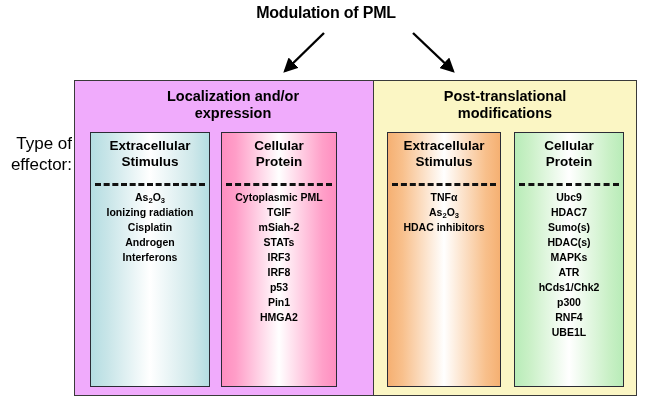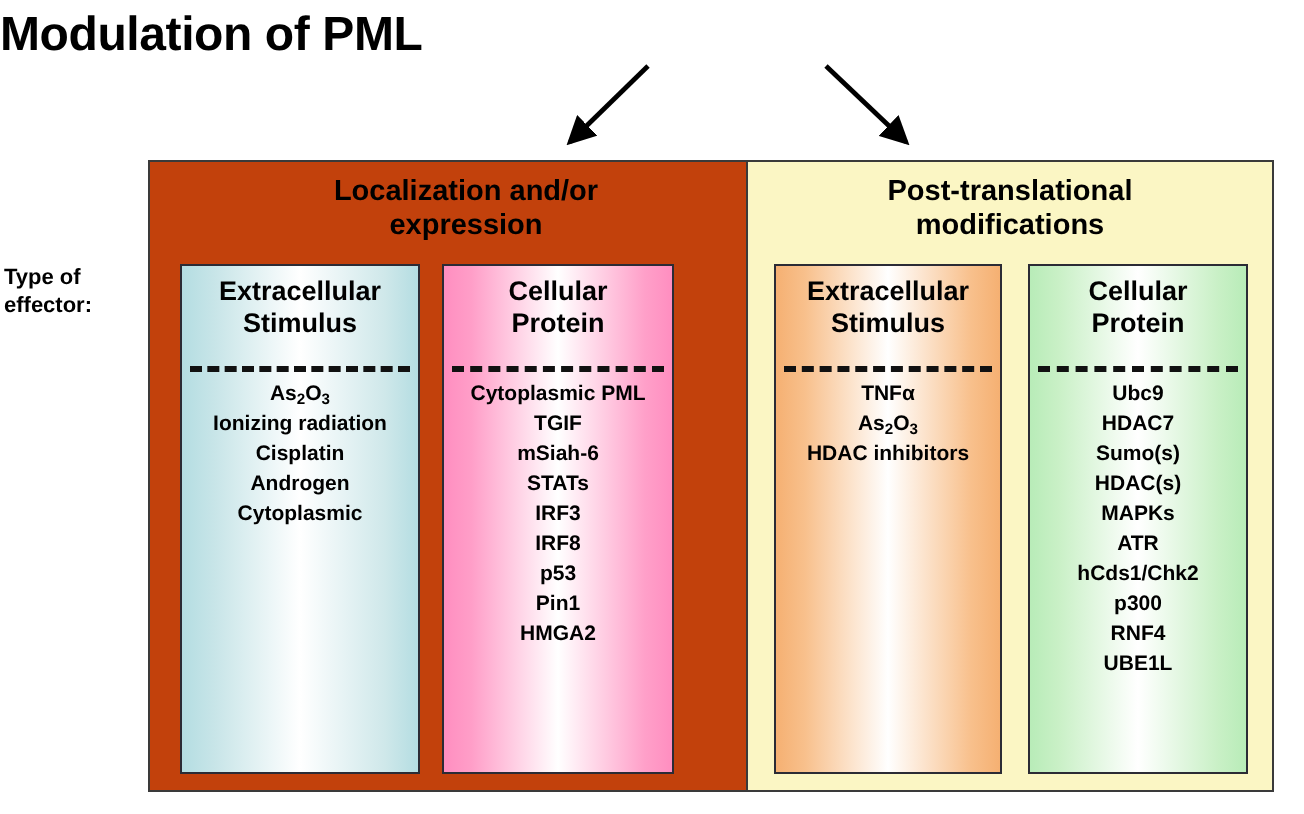--- a/index.html
+++ b/index.html
@@ -8,43 +8,44 @@
     background:#ffffff;
     font-family:"Liberation Sans", sans-serif;
     overflow:hidden;
     position:relative;
   }
   #stage{position:absolute;left:0;top:0;width:652px;height:407px;}
 
   
   .title{
     position:absolute;left:0;top:4px;width:652px;
-    font-size:24px;font-weight:bold;color:#000;
+    text-align:center;
+    font-size:16px;font-weight:bold;color:#000;
     letter-spacing:-0.2px;
   }
 
   
   .arrows{position:absolute;left:0;top:0;width:652px;height:407px;pointer-events:none;}
 
   
   .side-label{
     position:absolute;left:2px;top:133px;width:70px;
-    text-align:left;
-    font-size:11px;font-weight:bold;color:#000;line-height:1.25;
+    text-align:right;
+    font-size:17px;font-weight:normal;color:#000;line-height:1.25;
   }
 
   
   .panel{
     position:absolute;
     border:1.5px solid #3a3a3a;
     box-sizing:border-box;
   }
   .panel.left{
     left:74px;top:80px;width:318px;height:316px;
-    background:#c2410c;
+    background:#f0abfc;
   }
   .panel.right{
     left:373px;top:80px;width:264px;height:316px;
     background:#fbf6c4;
     padding-left:28px;
   }
   .panel-title{
     position:absolute;left:0;top:7px;width:100%;
     text-align:center;
     font-size:14.5px;font-weight:bold;color:#000;line-height:1.17;
@@ -123,34 +124,34 @@
       <div class="box-head">
         <div>Extracellular</div>
         <div>Stimulus</div>
       </div>
       <div class="divider"></div>
       <div class="items">
           <div>As<sub>2</sub>O<sub>3</sub></div>
           <div>Ionizing radiation</div>
           <div>Cisplatin</div>
           <div>Androgen</div>
-          <div>Cytoplasmic</div>
+          <div>Interferons</div>
         </div>
     </div>
 
     <div class="box pink">
       <div class="box-head">
         <div>Cellular</div>
         <div>Protein</div>
       </div>
       <div class="divider"></div>
       <div class="items">
           <div>Cytoplasmic PML</div>
           <div>TGIF</div>
-          <div>mSiah-6</div>
+          <div>mSiah-2</div>
           <div>STATs</div>
           <div>IRF3</div>
           <div>IRF8</div>
           <div>p53</div>
           <div>Pin1</div>
           <div>HMGA2</div>
         </div>
     </div>
   </div>
 

